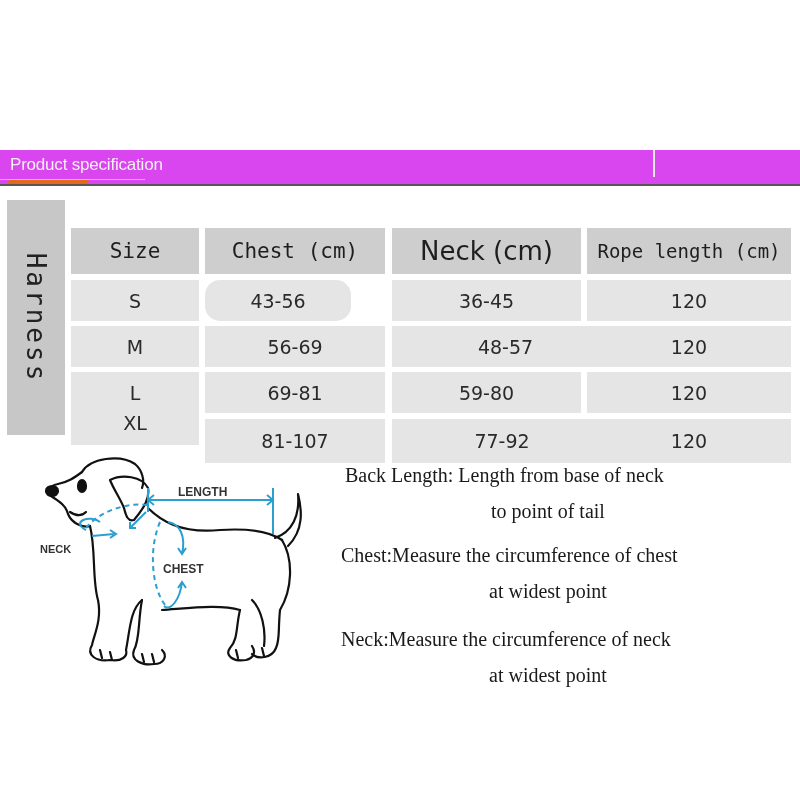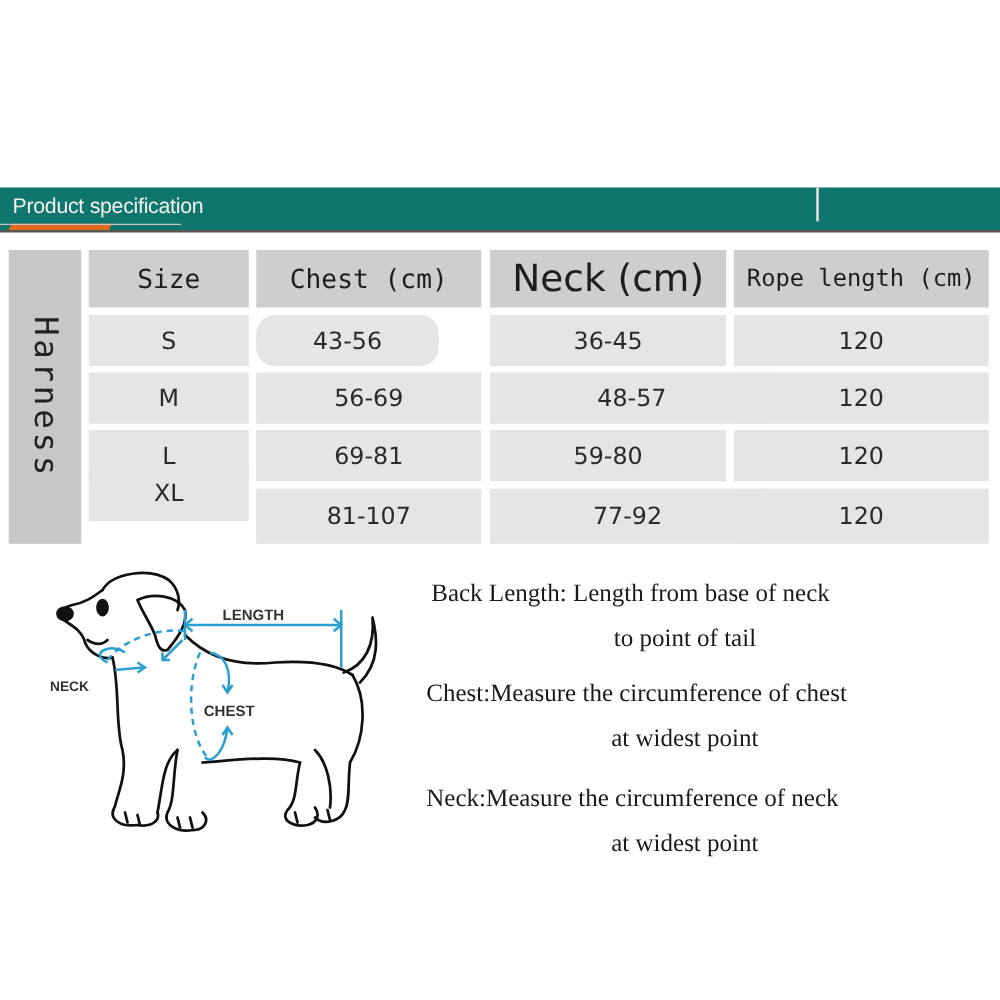--- a/index.html
+++ b/index.html
@@ -2,21 +2,21 @@
 <html><head>
 <meta charset="utf-8">
 <style>
   * { box-sizing: border-box; margin: 0; padding: 0; }
   html, body { width: 800px; height: 800px; background: #ffffff; overflow: hidden; }
   body { position: relative; font-family: "DejaVu Sans", sans-serif; color: #222; }
 
   
   .banner {
     position: absolute; left: 0; top: 150px; width: 800px; height: 35px;
-    background: #0f766e;
+    background: #d946ef;
   }
   .banner-title {
     position: absolute; left: 10px; top: 5px;
     font-family: "Liberation Sans", sans-serif; font-size: 17px; color: #f3f1ee;
     letter-spacing: -0.2px;
   }
   .banner-orange {
     position: absolute; left: 8px; top: 29px; width: 80px; height: 6px;
     background: #e46a1b; transform: skewX(-30deg);
   }
@@ -38,21 +38,21 @@
     position: absolute; left: 0; top: 0; width: 58px; height: 235px;
     background: #c8c7c8; display: flex; align-items: center; justify-content: center;
   }
   .side-label span {
     display: inline-block; transform: rotate(90deg);
     font-family: "DejaVu Sans Mono", monospace; font-size: 26px; color: #222;
     letter-spacing: 3px; white-space: nowrap;
   }
   .cell {
     position: absolute; display: flex; align-items: center; justify-content: center;
-    font-family: "DejaVu Sans", sans-serif; font-size: 19px; color: #2a2a2a;
+    font-family: "DejaVu Sans", sans-serif; font-size: 19px; color: #2a2a2a; margin-top: 28px;
   }
   .cell.head { background: #cfcecf; font-family: "DejaVu Sans Mono", monospace; font-size: 21px; color: #1e1e1e; }
   .cell.body { background: #e6e5e6; }
 
   
   .dog { position: absolute; left: 30px; top: 450px; width: 300px; height: 240px; }
 
   
   .instructions {
     position: absolute; left: 335px; top: 460px; width: 400px;
@@ -71,21 +71,21 @@
 </div>
 <div class="banner-bottom"></div>
 
 <div class="table-wrap">
   <div class="side-label">
     <span>Harness</span>
   </div>
 
   <div class="cell head" style="left:64px;top:0;width:128px;height:46px;">Size</div>
   <div class="cell head" style="left:198px;top:0;width:180px;height:46px;">Chest (cm)</div>
-  <div class="cell head" style="left:385px;top:0;width:189px;height:46px;font-family:'DejaVu Sans',sans-serif;font-size:30px;">Neck (cm)</div>
+  <div class="cell head" style="left:385px;top:0;width:189px;height:46px;font-family:'DejaVu Sans',sans-serif;font-size:26px;">Neck (cm)</div>
   <div class="cell head" style="left:580px;top:0;width:204px;height:46px;font-size:19px;">Rope length (cm)</div>
 
   <div class="cell body" style="left:64px;top:52px;width:128px;height:41px;">S</div>
   <div class="cell body" style="left:198px;top:52px;width:146px;height:41px;border-radius:15px;">43-56</div>
   <div class="cell body" style="left:385px;top:52px;width:189px;height:41px;">36-45</div>
   <div class="cell body" style="left:580px;top:52px;width:204px;height:41px;">120</div>
 
   <div class="cell body" style="left:64px;top:98px;width:128px;height:41px;">M</div>
   <div class="cell body" style="left:198px;top:98px;width:180px;height:41px;">56-69</div>
   <div class="cell body" style="left:385px;top:98px;width:227px;height:41px;">48-57</div>

